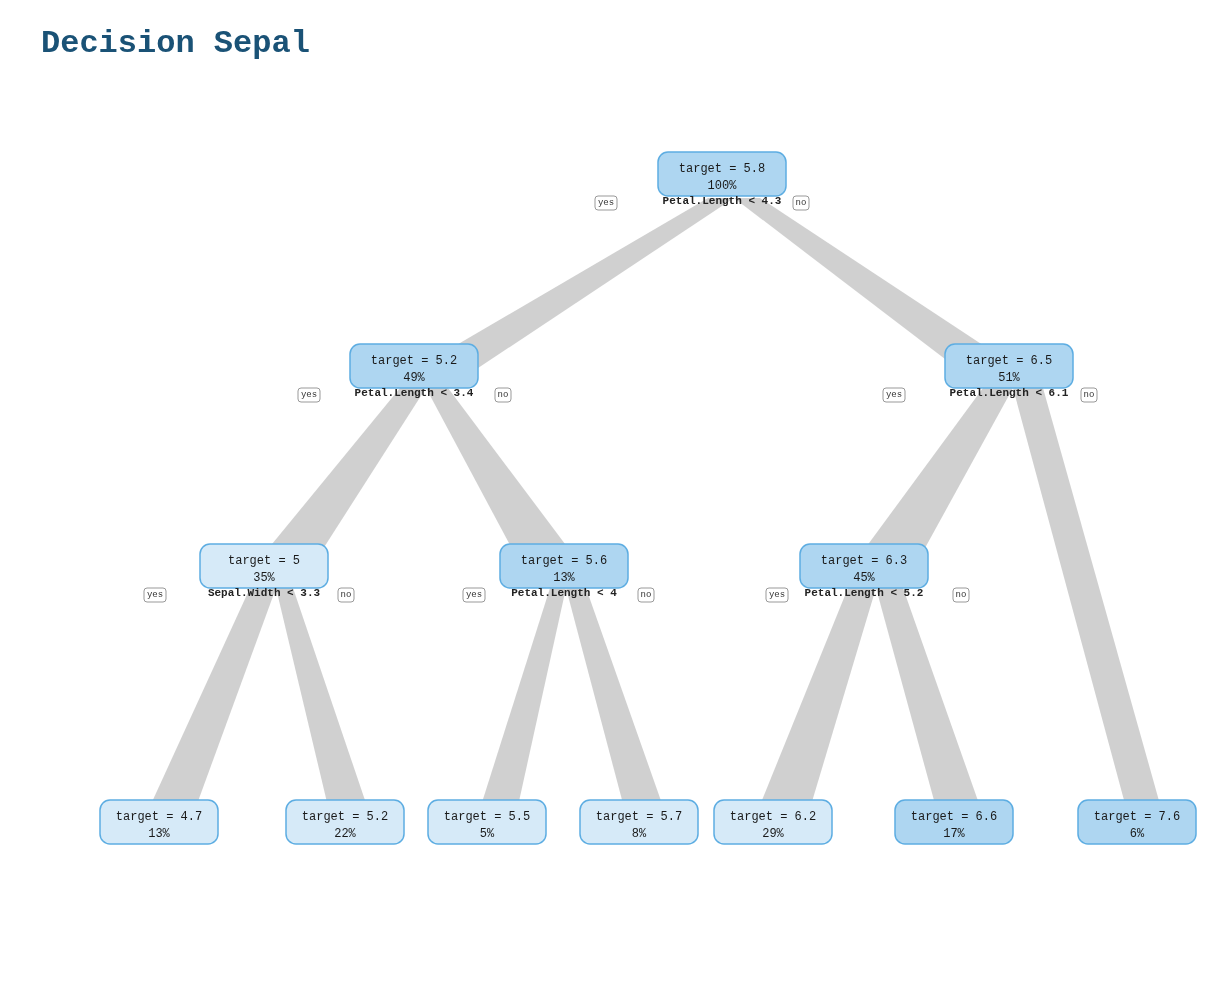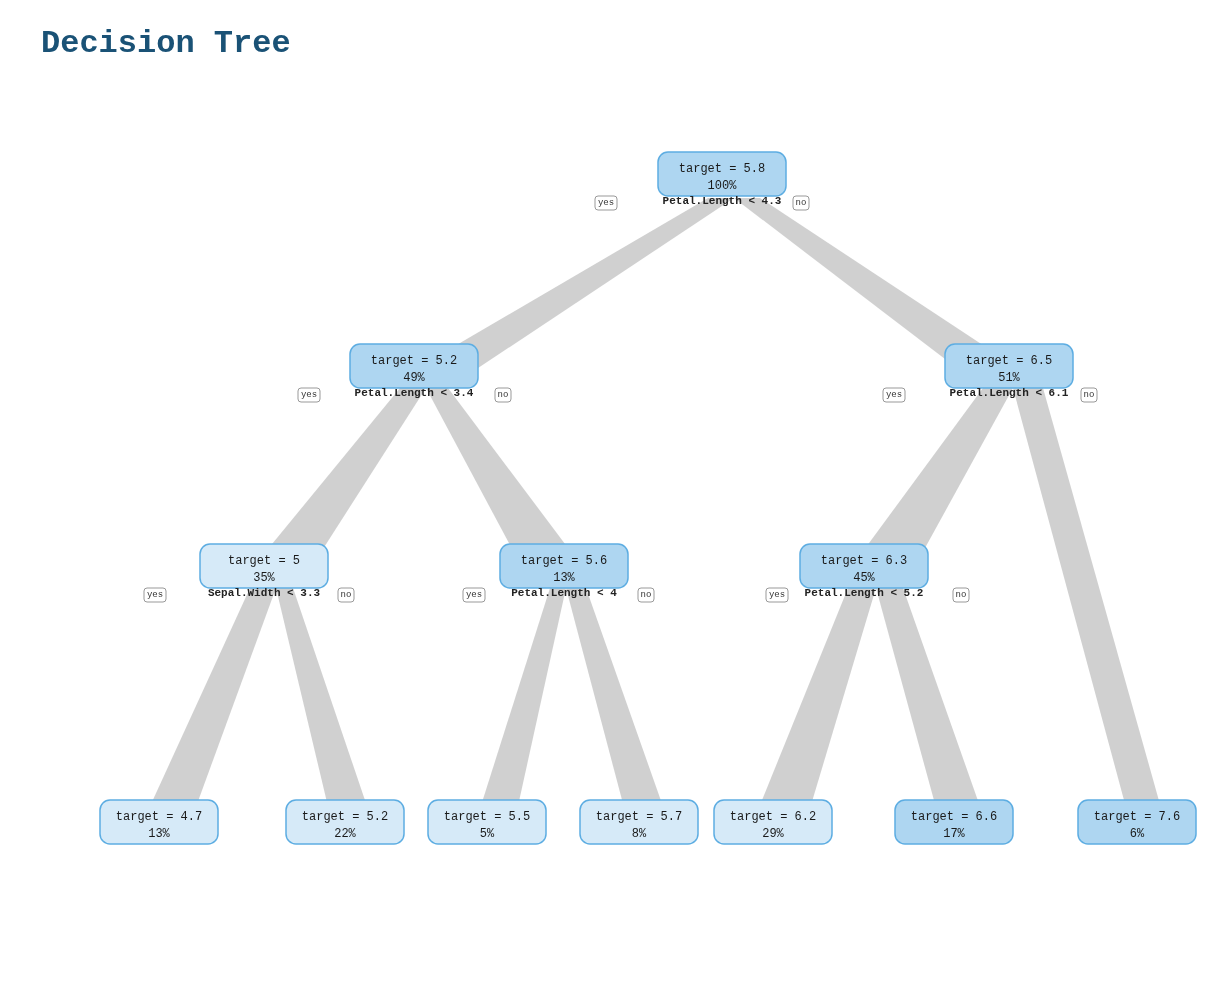--- a/index.html
+++ b/index.html
@@ -82,21 +82,21 @@
     .edge {
       stroke: #c0c0c0;
       stroke-width: 0;
       fill: #c8c8c8;
       opacity: 0.85;
     }
   </style>
 </head>
 <body>
 
-<div id="page-title">Decision Tree</div>
+<div id="page-title">Decision Sepal</div>
 
 <div id="tree-container">
 <svg id="tree-svg">
 
   <polygon class="edge" points="700,118 726,118 440,308 375,308"></polygon>
 
   <polygon class="edge" points="726,118 752,118 1040,308 975,308"></polygon>
 
   <polygon class="edge" points="392,308 418,308 290,508 228,508"></polygon>
 

